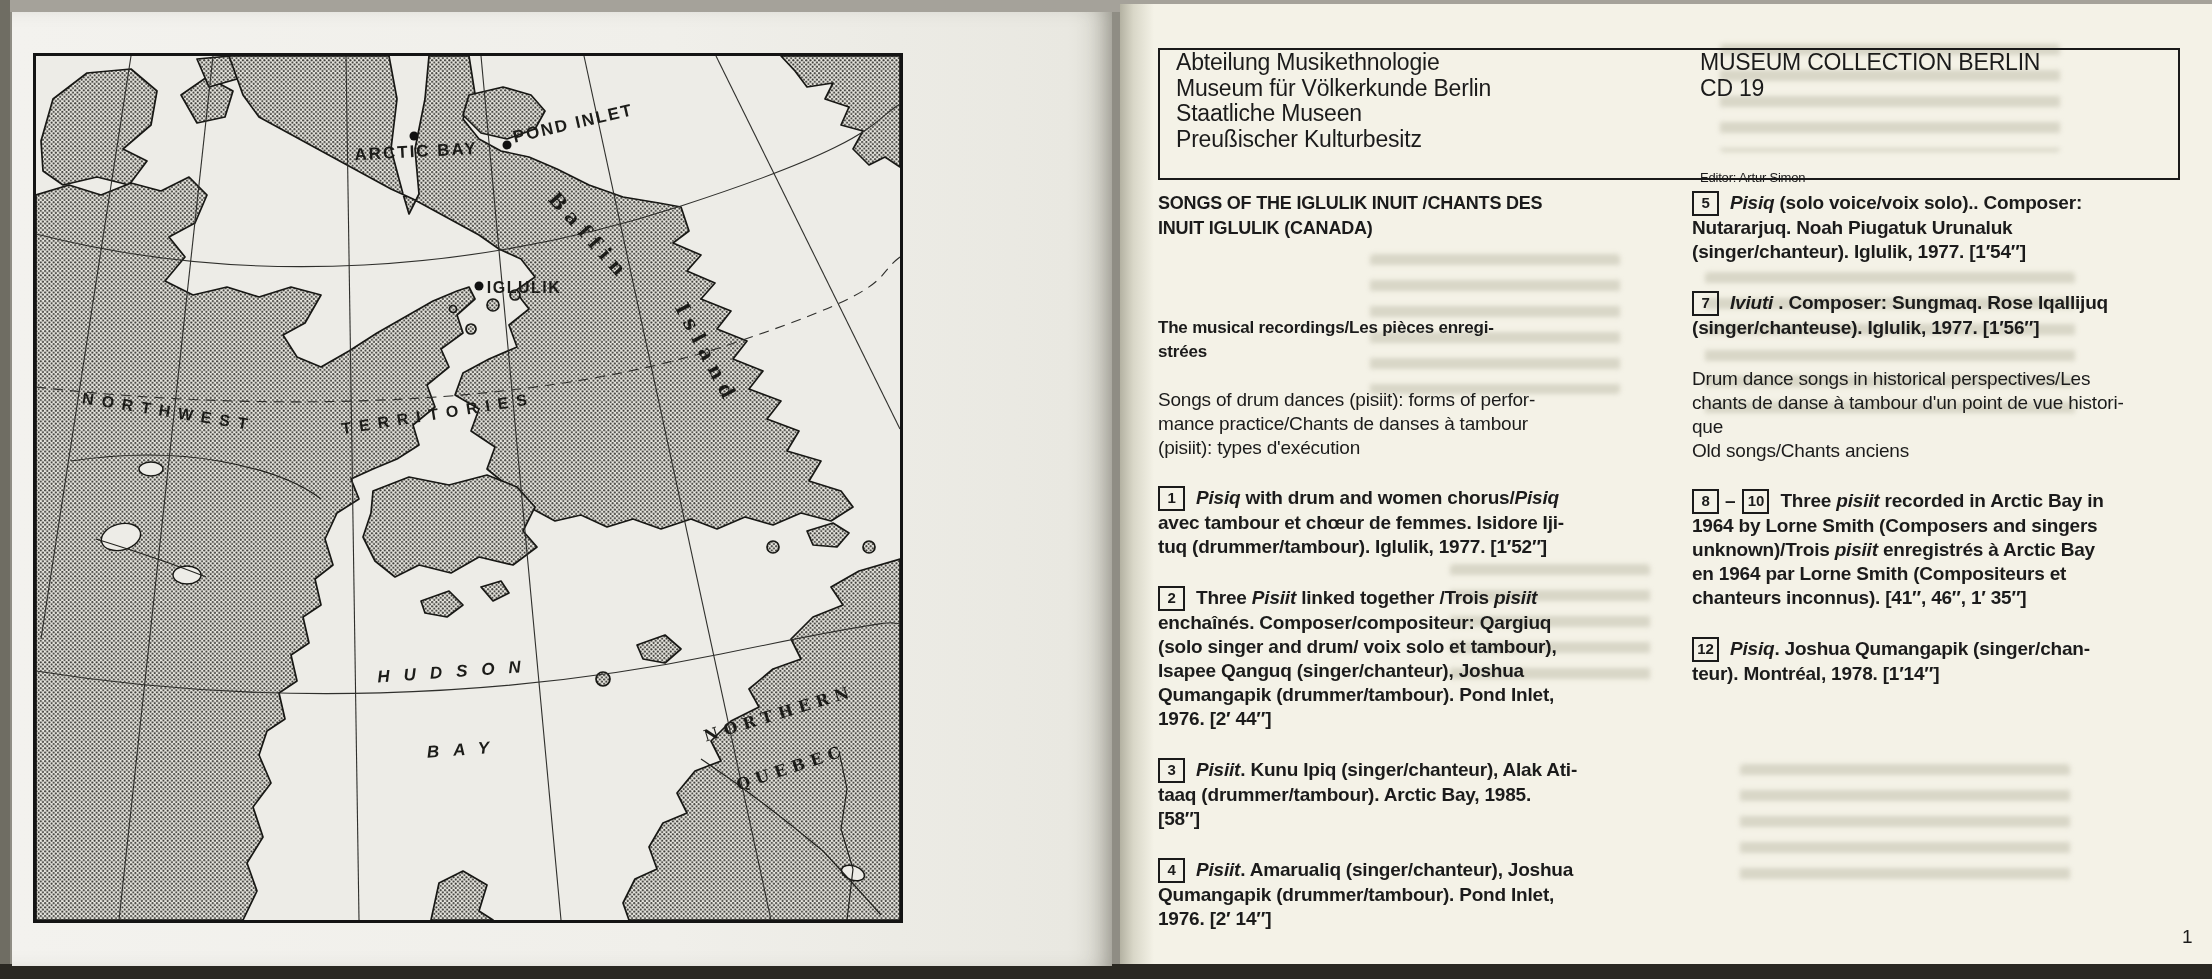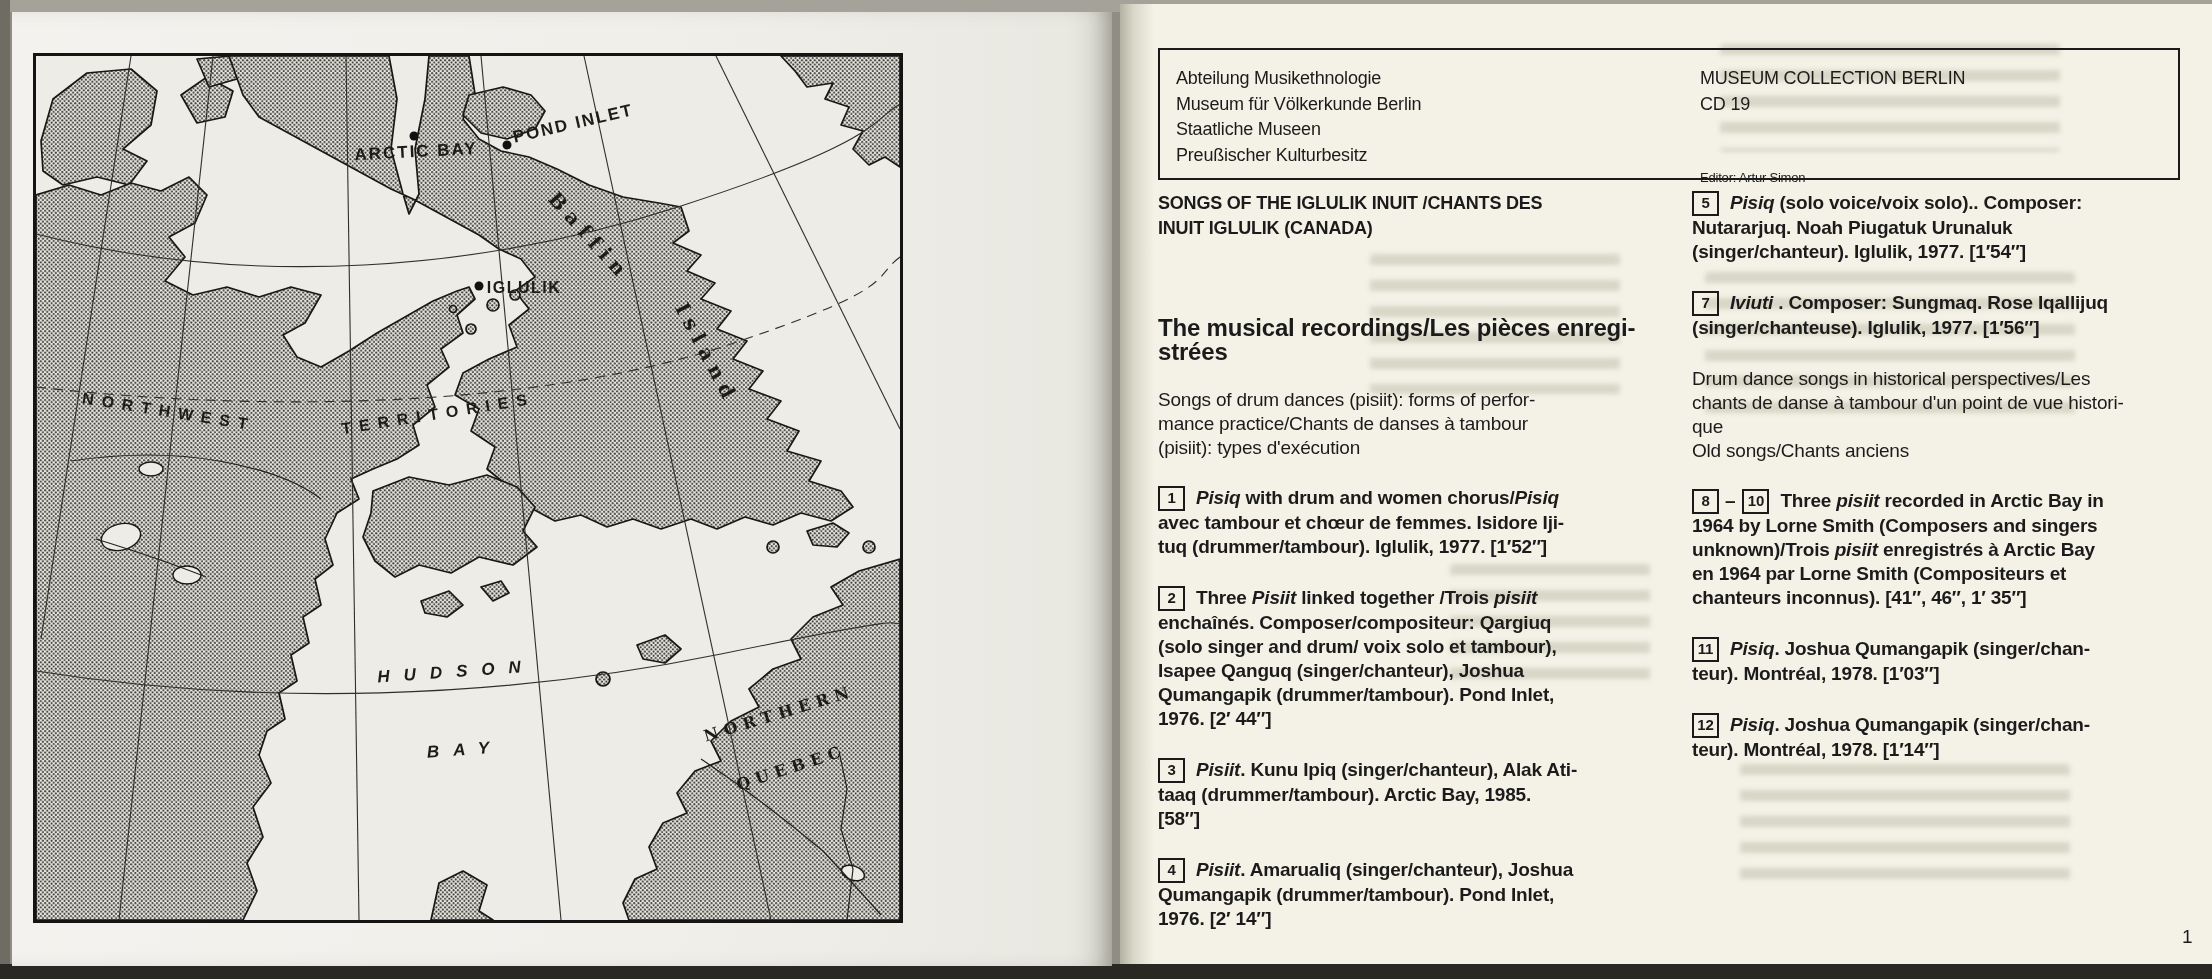--- a/index.html
+++ b/index.html
@@ -38,30 +38,30 @@
     content:"";position:absolute;left:0;top:0;width:34px;height:100%;
     background:linear-gradient(90deg,#b4b2a2 0,#d9d7c8 40%,#f4f2e7 100%);
   }
   .ghost{position:absolute;filter:blur(2.6px);opacity:.5;
     background:repeating-linear-gradient(180deg,#bcbaa6 0 11px,rgba(0,0,0,0) 11px 26px);
     border-radius:4px;pointer-events:none;}
   #header-box{
     position:absolute;left:38px;top:44px;width:1022px;height:132px;
     border:2.5px solid #1a1a1a;box-sizing:border-box;
   }
-  .hcol{position:absolute;top:16px;font-size:18px;line-height:25.5px;letter-spacing:-0.2px;}
+  .hcol{position:absolute;top:0;font-size:23px;line-height:25.5px;letter-spacing:-0.2px;}
   #hcol-left{left:16px;}
   #hcol-right{left:540px;}
   #editor-line{position:absolute;left:540px;top:120px;font-size:13px;letter-spacing:-0.2px;}
   .col{position:absolute;top:187px;width:516px;font-size:19px;line-height:24px;}
   #col-left{left:38px;}
   #col-right{left:572px;}
   .blk{white-space:pre-line;margin:0 0 27px 0;letter-spacing:-0.2px;}
   .blk.title{font-weight:bold;font-size:18px;line-height:25px;margin-bottom:75px;}
-  .blk.subhead{font-weight:bold;font-size:24px;margin-bottom:24px;}
+  .blk.subhead{font-weight:bold;font-size:17px;margin-bottom:24px;}
   .blk.note{margin-bottom:26px;}
   .blk.entry{font-weight:bold;}
   .it{font-style:italic;margin-top:20px;}
   .tn{display:inline-block;min-width:17px;padding:0 3px;height:21px;line-height:20px;
       border:2.5px solid #1a1a1a;text-align:center;font-size:15px;font-weight:bold;
       margin-right:11px;vertical-align:1px;box-sizing:content-box;}
   .tnd{font-weight:bold;margin:0 2px 0 -5px;}
   #page-number{position:absolute;left:1062px;top:922px;font-size:19px;}
 </style>
 </head>
@@ -233,20 +233,18 @@
 (singer/chanteuse). Iglulik, 1977. [1′56″]</span></div>
       <div class="blk note">Drum dance songs in historical perspectives/Les
 chants de danse à tambour d'un point de vue histori-
 que
 Old songs/Chants anciens</div>
       <div class="blk entry"><span class="tn">8</span><span class="tnd">– </span><span class="tn">10</span><span>Three </span><span class="it">pisiit</span><span> recorded in Arctic Bay in
 1964 by Lorne Smith (Composers and singers
 unknown)/Trois </span><span class="it">pisiit</span><span> enregistrés à Arctic Bay
 en 1964 par Lorne Smith (Compositeurs et
 chanteurs inconnus). [41″, 46″, 1′ 35″]</span></div>
-      <div class="blk entry"><span class="tn">11</span><span class="it">Pisiq</span><span>. Joshua Qumangapik (singer/chan-
-teur). Montréal, 1978. [1′03″]</span></div>
       <div class="blk entry"><span class="tn">12</span><span class="it">Pisiq</span><span>. Joshua Qumangapik (singer/chan-
 teur). Montréal, 1978. [1′14″]</span></div>
     </div>
 
   <div id="page-number">1</div>
 </div>
 
 </body></html>

